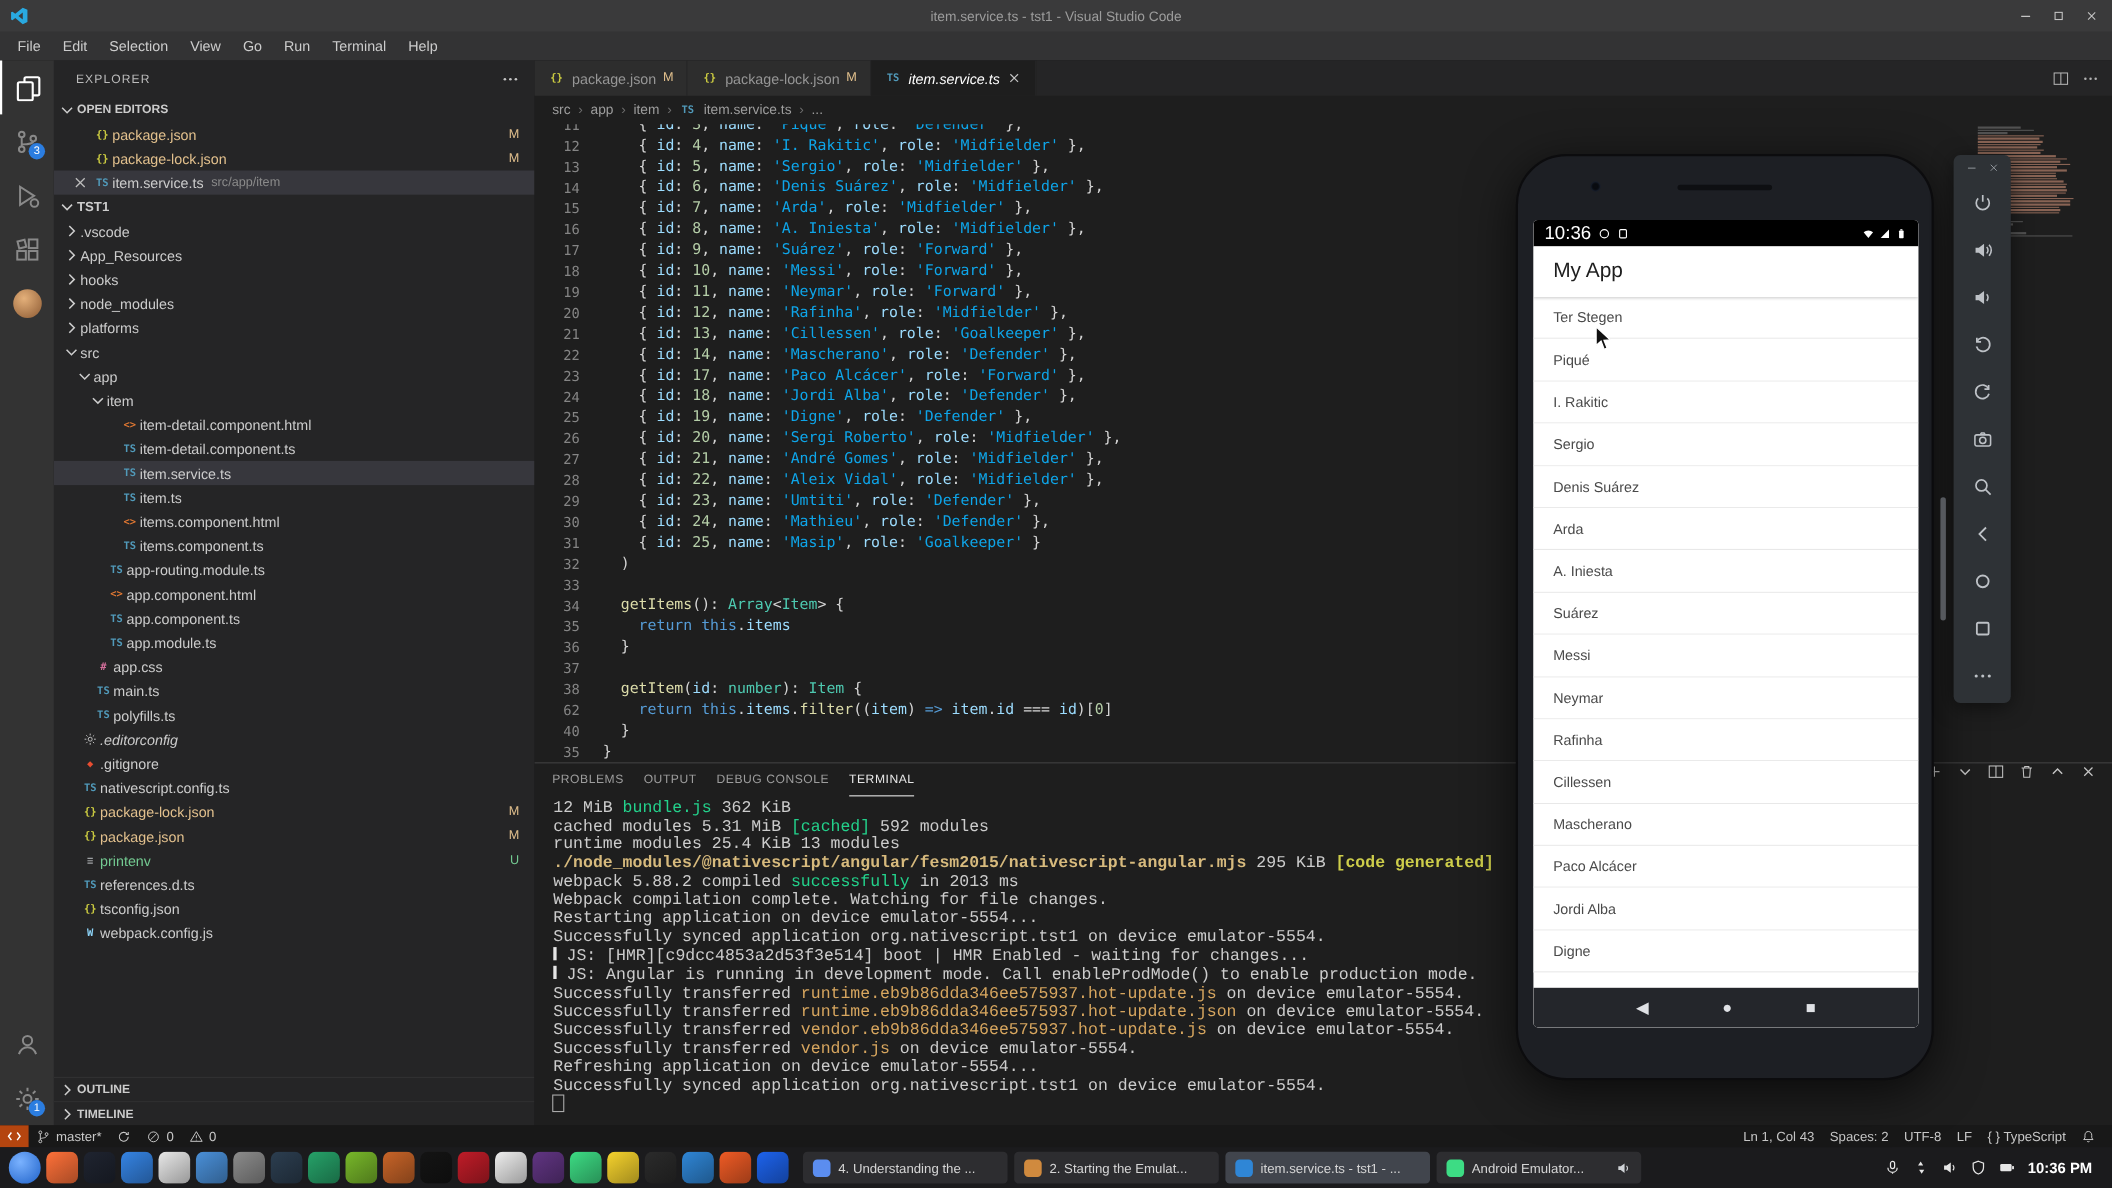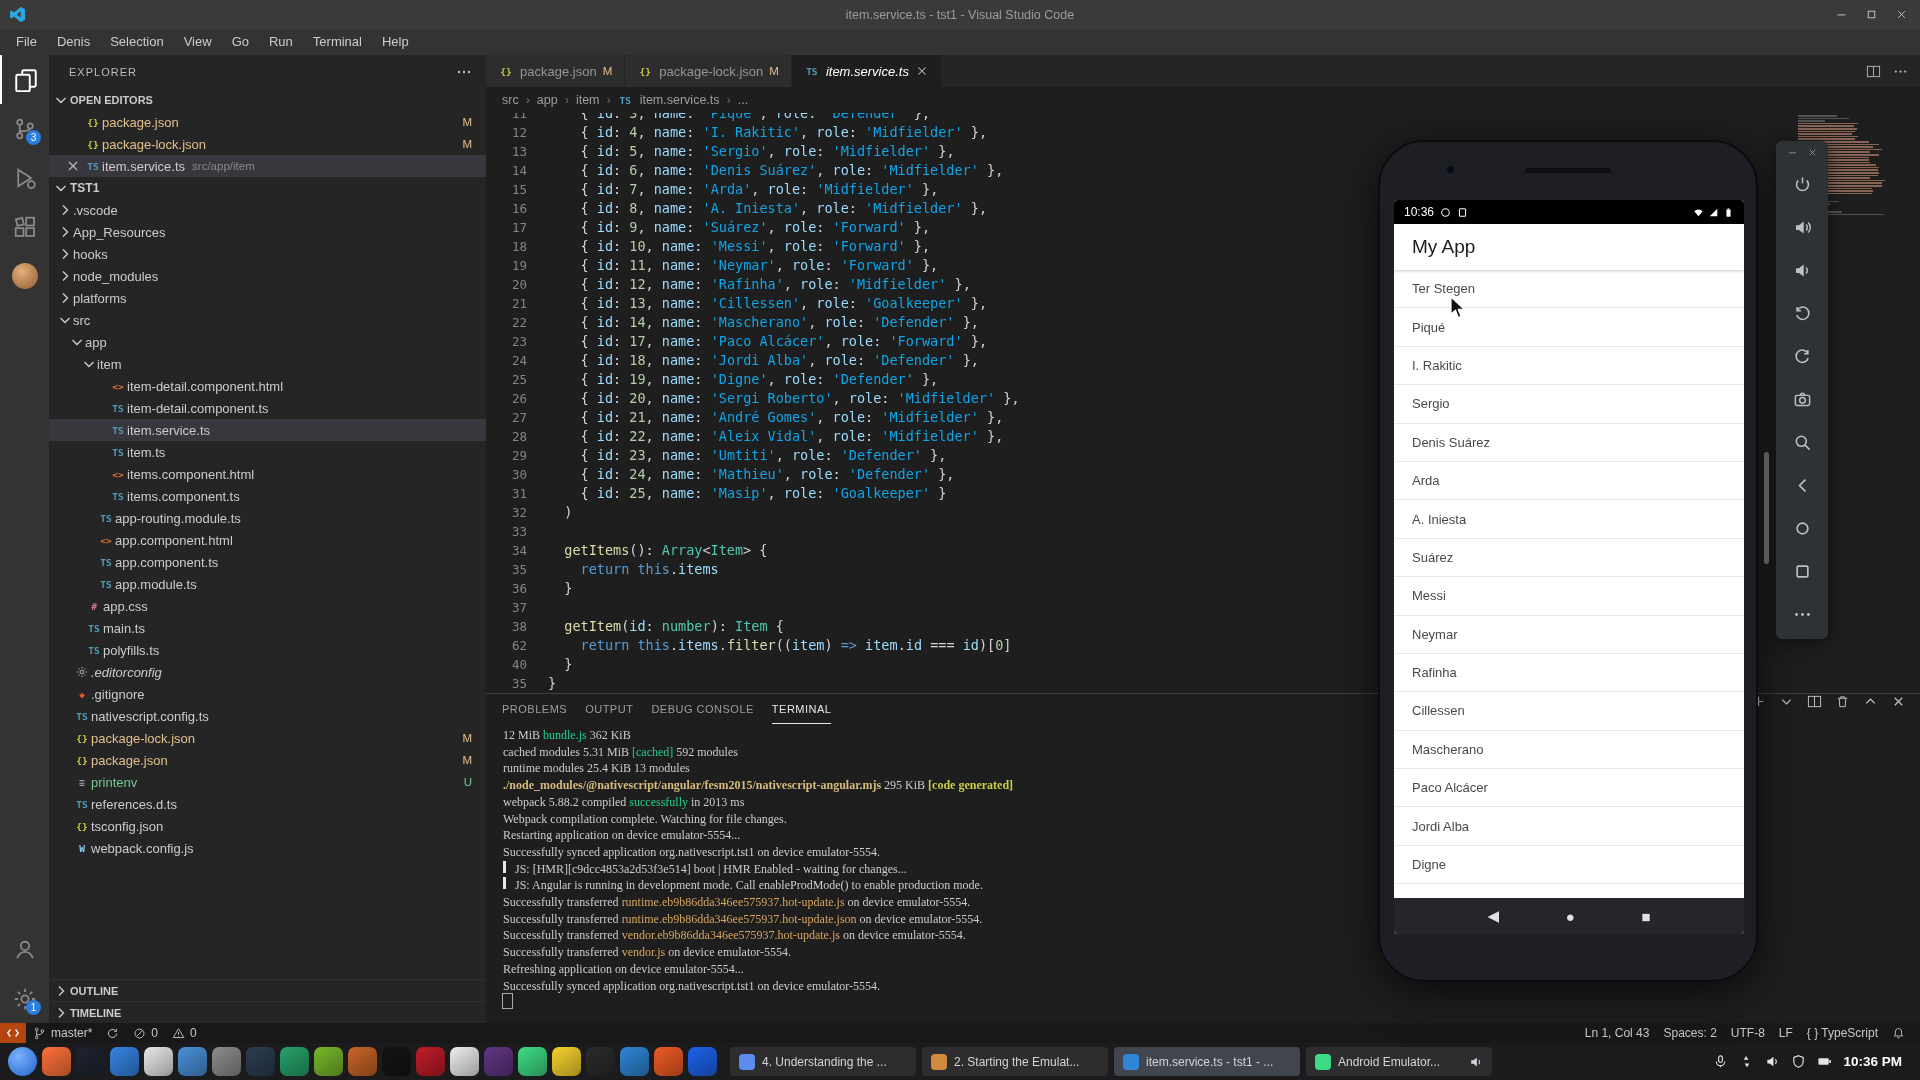--- a/index.html
+++ b/index.html
@@ -77,21 +77,21 @@
   .mm-bar{height:1.6px;margin-bottom:1px;background:rgba(190,190,190,.32)}
   .mm-bar.warm{background:rgba(206,145,120,.6)}
 
   
   #panel{position:absolute;left:0;right:0;bottom:0;height:330px;background:#1e1e1e;border-top:1px solid #404041}
   #panel-head{height:30px;display:flex;align-items:flex-start;padding-left:16px;gap:18px}
   .ptab{height:30px;line-height:30px;font-size:11px;letter-spacing:.5px;color:#9d9d9d;border-bottom:1px solid transparent}
   .ptab.active{color:#e7e7e7;border-color:#e7e7e7}
   #panel-actions{margin-left:auto;display:flex;gap:13px;align-items:center;padding-right:14px;color:#c5c5c5}
   #panel-actions .icon{width:15px;height:15px}
-  #terminal{padding:3px 0 0 17px;font-family:Liberation Serif, serif;font-size:12px;line-height:16.7px;color:#cccccc}
+  #terminal{padding:3px 0 0 17px;font-family:Liberation Mono, monospace;font-size:15px;line-height:16.7px;color:#cccccc}
   .tt-g{color:#23d18b}.tt-y{color:#cdcd4a;font-weight:bold}.tt-p{color:#d7ba7d;font-weight:bold}.tt-o{color:#d7a65f}
   .tt-bar{display:inline-block;width:3px;height:12px;background:#e6e6e6;margin-right:9px}
   .t-cursor{display:inline-block;width:9px;height:14px;outline:1px solid #aaa;vertical-align:-2px}
 
   
   #statusbar{position:absolute;left:0;right:0;bottom:37px;height:20px;background:#181818;display:flex;align-items:center;font-size:12px;color:#c8c8c8}
   .sb-it{display:flex;align-items:center;gap:5px;padding:0 7px;height:20px}
   .sb-it .icon{width:13px;height:13px}
   #sb-remote{width:26px;height:20px;background:#b4450f;display:flex;align-items:center;justify-content:center}
   #sb-remote .icon{width:14px;height:14px;color:#fff}
@@ -109,21 +109,21 @@
   #tray{margin-left:auto;display:flex;align-items:center;gap:11px;color:#e6e6e6}
   #tray .icon{width:15px;height:15px}
   #clock{font-size:13.5px;font-weight:bold;color:#fff;margin:0 10px 0 6px}
 
   
   #phone{position:absolute;left:1378px;top:140px;width:380px;height:842px;background:#1d1f24;border:2px solid #0c0c0e;
     border-radius:46px;box-shadow:0 10px 44px rgba(0,0,0,.65);z-index:40}
   #phone .cam{position:absolute;top:23px;left:66px;width:9px;height:9px;border-radius:50%;background:#090b10;box-shadow:inset 0 0 2px #2c3a55}
   #phone .speaker{position:absolute;top:26px;left:50%;transform:translateX(-50%);width:86px;height:5px;border-radius:3px;background:#0e0f12}
   #pscreen{position:absolute;left:14px;top:58px;width:350px;height:734px;background:#fff;border-radius:4px;overflow:hidden}
-  #pstatus{height:24px;background:#000;color:#fff;display:flex;align-items:center;padding:0 10px;font-size:12px;gap:6px}
+  #pstatus{height:24px;background:#000;color:#fff;display:flex;align-items:center;padding:0 10px;font-size:17px;gap:6px}
   #pstatus .icon{width:11px;height:11px}
   #pstatus-right{margin-left:auto;display:flex;gap:4px;align-items:center}
   #pappbar{height:46px;display:flex;align-items:center;padding-left:18px;font-size:19px;color:#1d1d1d;background:#fff;
     box-shadow:0 1px 3px rgba(0,0,0,.22);position:relative;z-index:2}
   #plist{position:relative;z-index:1}
   .p-item{height:38.4px;display:flex;align-items:center;padding-left:18px;font-size:13px;color:#4a4a4a;border-bottom:1px solid #e8e8e8;background:#fff}
   #pnav{position:absolute;left:0;bottom:0;width:100%;height:36px;background:#24262b;display:flex;align-items:center;justify-content:space-around;padding:0 60px}
   .pnav-btn{color:#dfe1e5;font-size:15px}
 
   
@@ -162,21 +162,21 @@
         </span>
         <span class="icon ">
           <svg viewBox="0 0 16 16">
             <path d="M4 4l8 8M12 4l-8 8" stroke="currentColor" stroke-width="1.2" fill="none"></path>
           </svg>
         </span>
       </span>
   </div>
   <div id="menubar">
       <div class="menu-item">File</div>
-      <div class="menu-item">Denis</div>
+      <div class="menu-item">Edit</div>
       <div class="menu-item">Selection</div>
       <div class="menu-item">View</div>
       <div class="menu-item">Go</div>
       <div class="menu-item">Run</div>
       <div class="menu-item">Terminal</div>
       <div class="menu-item">Help</div>
     </div>
 
   <div id="activitybar">
       <div class="ab-item active">

